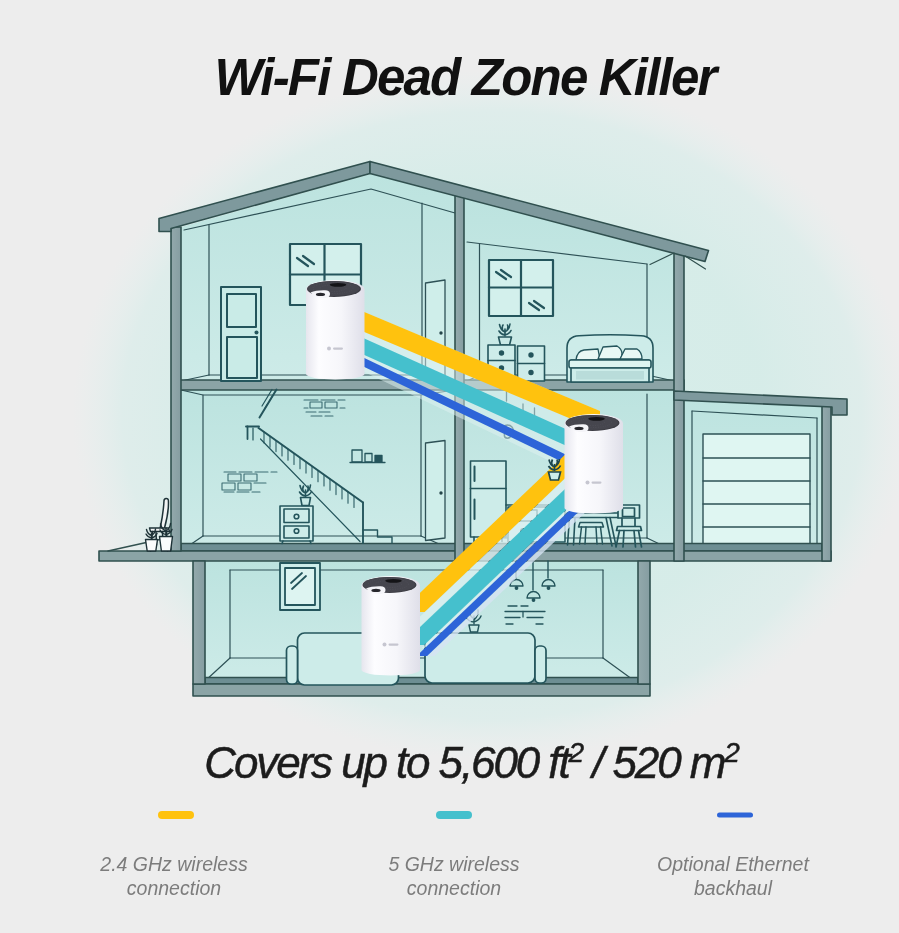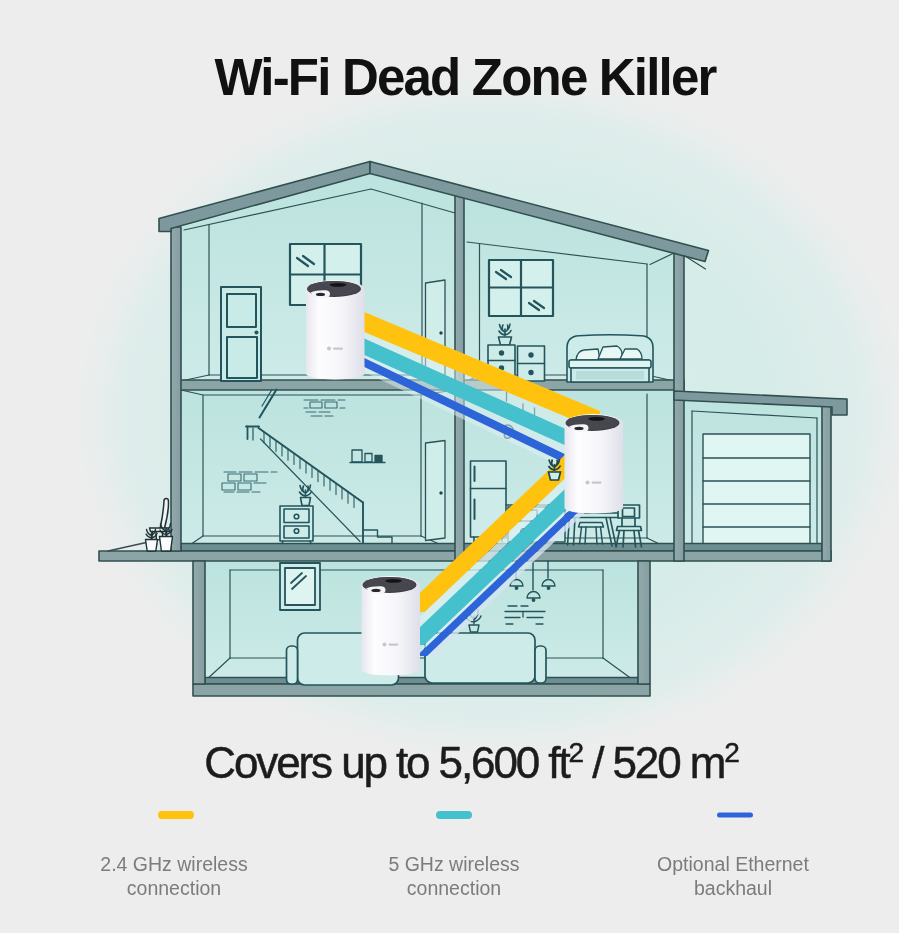--- a/index.html
+++ b/index.html
@@ -1,16 +1,16 @@
 <!DOCTYPE html>
 <html><head>
 <meta charset="utf-8">
 <style>
   html,body{margin:0;padding:0;background:#ededed;}
-  .page{width:899px;height:933px;position:relative;font-family:"Liberation Sans",sans-serif;overflow:hidden;}
+  .page{width:899px;height:933px;position:relative;font-family:"Liberation Sans",sans-serif;overflow:hidden;font-style:italic;}
   svg{display:block;}
 </style>
 </head>
 <body>
 <div class="page">
 <svg width="899" height="933" viewBox="0 0 899 933">
 <defs>
   <radialGradient id="mint" cx="50%" cy="50%" r="50%">
     <stop offset="0%" stop-color="#d7eeea" stop-opacity="1"></stop>
     <stop offset="65%" stop-color="#d5ece8" stop-opacity="0.95"></stop>

